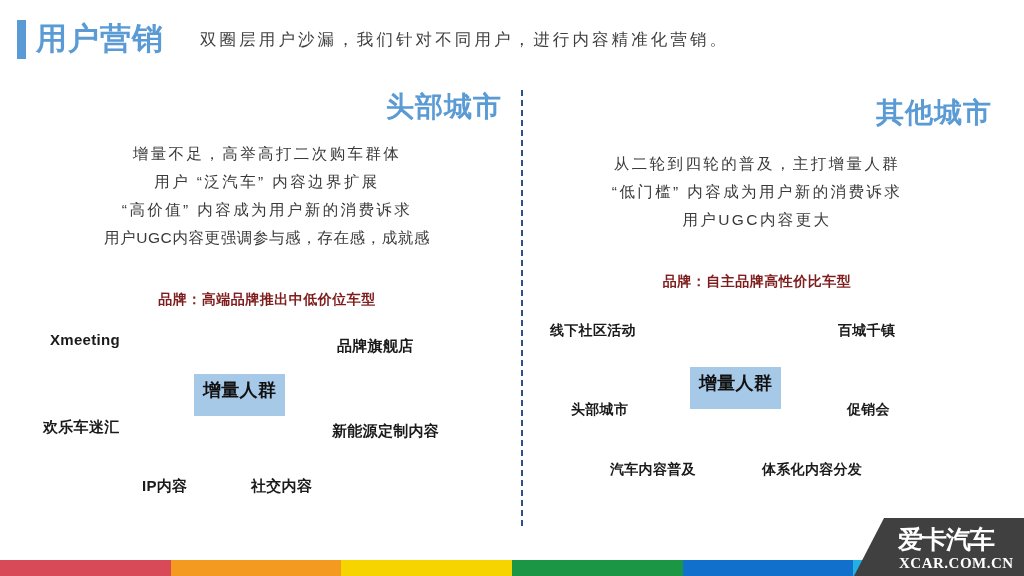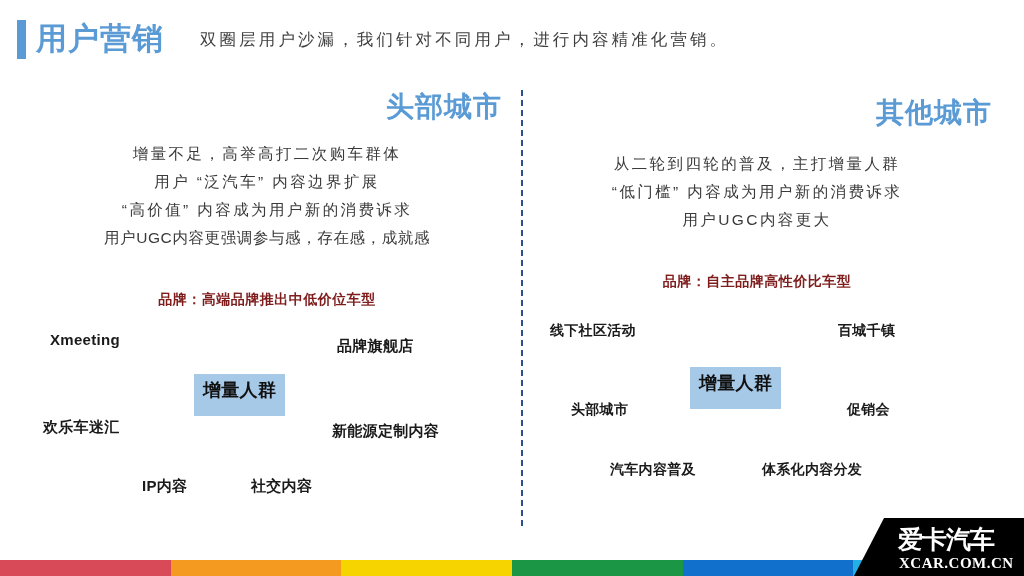--- a/index.html
+++ b/index.html
@@ -122,21 +122,21 @@
     left:0; bottom:0;
     width:1024px; height:16px;
     display:flex;
   }
   #footer-color-bar .seg { height:16px; flex:1 1 0; }
 
   #footer-logo {
     position:absolute;
     right:0; bottom:0;
     width:170px; height:58px;
-    background:#000000;
+    background:#404040;
     clip-path: polygon(30px 0, 100% 0, 100% 100%, 0 100%);
     overflow:hidden;
   }
   #footer-logo-cn {
     position:absolute;
     left:44px; top:7px;
     font-size:25px;
     font-weight:bold;
     color:#ffffff;
     letter-spacing:-1px;

